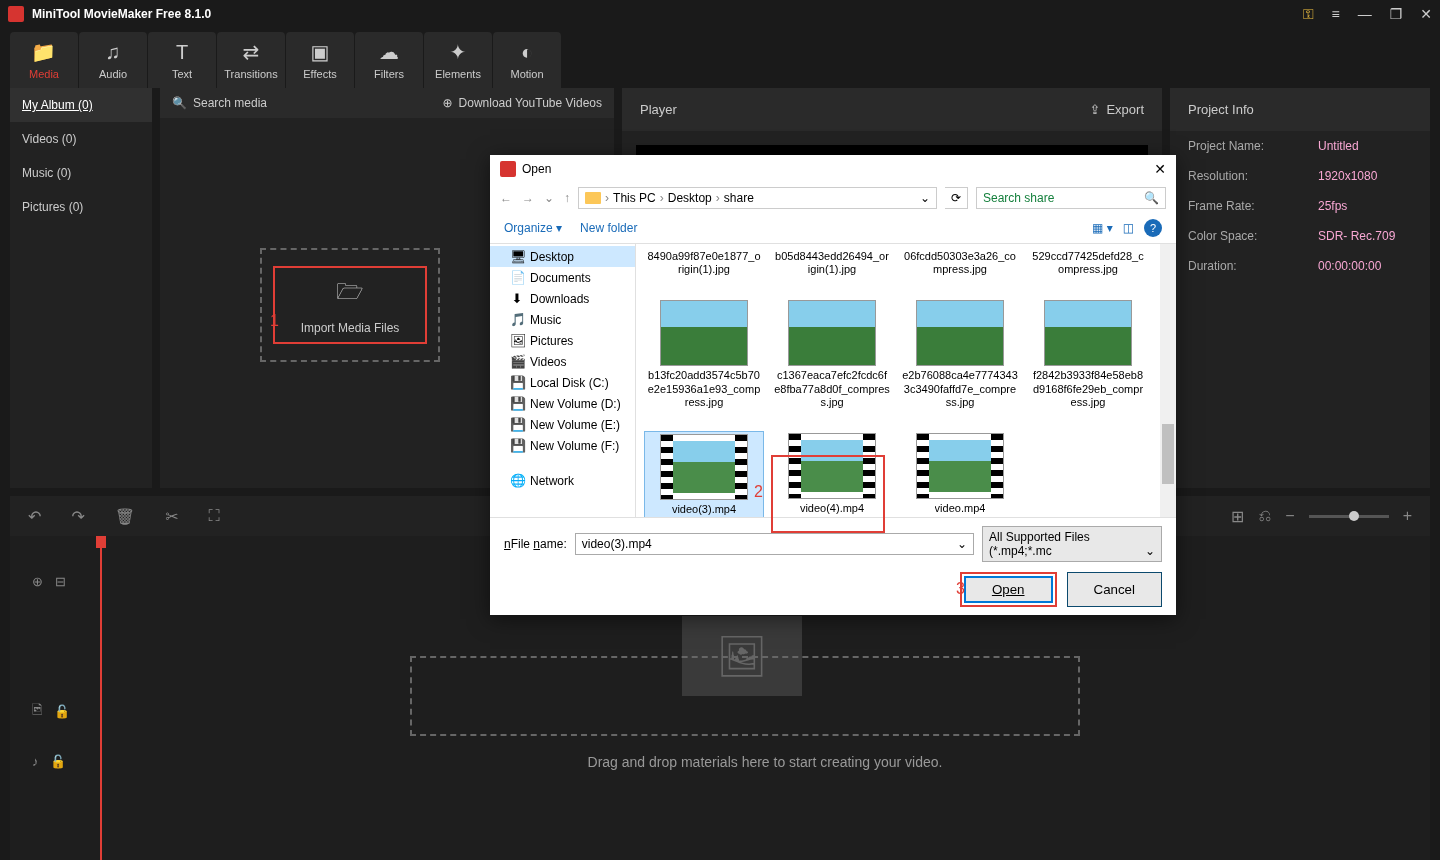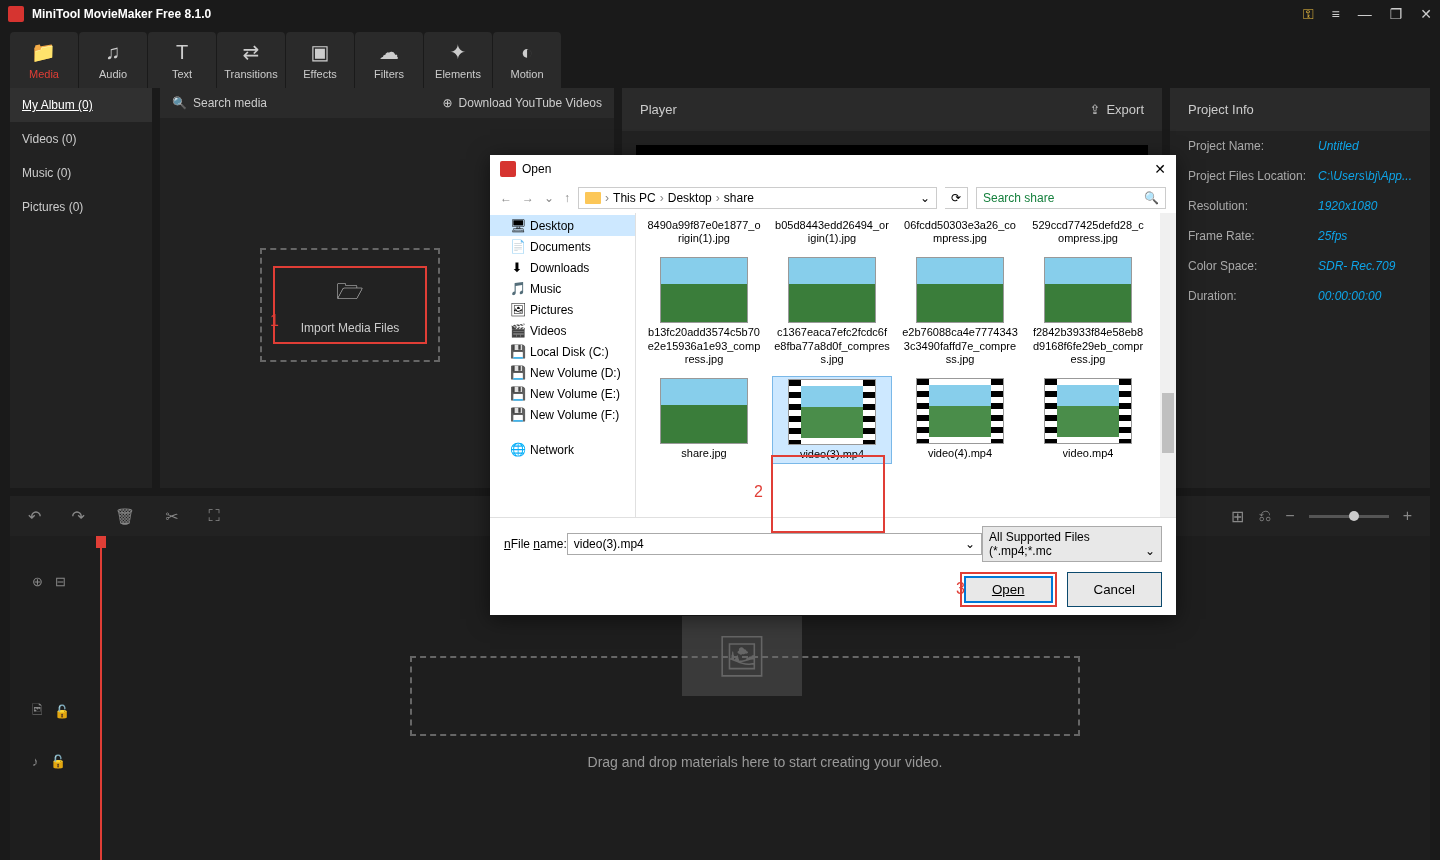--- a/index.html
+++ b/index.html
@@ -33,21 +33,21 @@
 
 .player-panel { width: 540px; background: #222; display: flex; flex-direction: column; }
 .player-header { display: flex; justify-content: space-between; padding: 14px 18px; font-size: 13px; background: #2a2a2a; }
 .export-btn { display: flex; gap: 6px; align-items: center; cursor: pointer; }
 .player-area { flex: 1; background: #000; margin: 14px; }
 
 .info-panel { width: 260px; background: #222; }
 .info-header { padding: 14px 18px; font-size: 13px; background: #2a2a2a; }
 .info-row { display: flex; padding: 8px 18px; font-size: 12px; }
 .info-label { width: 130px; color: #aaa; }
-.info-value { color: #0ea5e9; font-style: italic; }
+.info-value { color: #f9a8d4; }
 
 .timeline-toolbar { height: 40px; background: #222; margin: 8px 10px 0; display: flex; align-items: center; padding: 0 18px; gap: 30px; }
 .tl-btn { color: #888; font-size: 16px; cursor: pointer; }
 .tl-right { margin-left: auto; display: flex; gap: 14px; align-items: center; }
 .zoom-slider { width: 80px; height: 3px; background: #555; position: relative; }
 .zoom-handle { position: absolute; left: 40px; top: -4px; width: 10px; height: 10px; background: #ccc; border-radius: 50%; }
 
 .timeline-area { height: 340px; background: #1e1e1e; margin: 0 10px; position: relative; display: flex; }
 .track-labels { width: 90px; background: #1e1e1e; display: flex; flex-direction: column; padding-top: 20px; }
 .track-row { height: 50px; display: flex; align-items: center; gap: 12px; padding-left: 22px; }
@@ -73,34 +73,34 @@
 .fd-toolbar { display: flex; align-items: center; padding: 6px 14px; gap: 18px; border-bottom: 1px solid #e0e0e0; }
 .fd-org { color: #1a6bb8; }
 .fd-newf { color: #1a6bb8; }
 .fd-view-icons { margin-left: auto; display: flex; gap: 10px; align-items: center; }
 .fd-help { width: 18px; height: 18px; background: #1a6bb8; color: #fff; border-radius: 50%; display: flex; align-items: center; justify-content: center; font-size: 11px; }
 .fd-body { flex: 1; display: flex; overflow: hidden; }
 .fd-tree { width: 146px; border-right: 1px solid #e0e0e0; overflow-y: auto; padding: 2px 0; }
 .fd-tree-item { padding: 3px 8px 3px 20px; display: flex; align-items: center; gap: 6px; cursor: pointer; }
 .fd-tree-item.selected { background: #cde8ff; }
 .fd-tree-icon { width: 14px; font-size: 13px; text-align: center; }
-.fd-files { flex: 1; padding: 4px 8px; display: flex; flex-wrap: wrap; gap: 8px 8px; align-content: flex-start; overflow-y: auto; position: relative; }
+.fd-files { flex: 1; padding: 4px 8px; display: flex; flex-wrap: wrap; gap: 20px 8px; align-content: flex-start; overflow-y: auto; position: relative; }
 .fd-file { width: 120px; display: flex; flex-direction: column; align-items: center; padding: 2px; cursor: pointer; }
 .fd-file.selected { background: #cde8ff; border: 1px solid #7ab8e8; }
 .fd-thumb { width: 88px; height: 66px; background: linear-gradient(#87ceeb 40%, #3a7d3a 40%); border: 1px solid #999; margin-bottom: 3px; }
 .fd-thumb.video { position: relative; background: #fff; }
 .fd-thumb.video::before, .fd-thumb.video::after { content: ''; position: absolute; top: 0; bottom: 0; width: 12px; background: repeating-linear-gradient(#000 0 6px, #fff 6px 12px); }
 .fd-thumb.video::before { left: 0; }
 .fd-thumb.video::after { right: 0; }
 .fd-vid-inner { position: absolute; left: 12px; right: 12px; top: 6px; bottom: 6px; background: linear-gradient(#87ceeb 40%, #4a8d4a 40%); }
 .fd-fname { font-size: 11px; text-align: center; word-break: break-all; line-height: 1.2; max-height: 40px; overflow: hidden; }
 .fd-scrollbar { position: absolute; right: 0; top: 0; bottom: 0; width: 16px; background: #f0f0f0; }
 .fd-scroll-thumb { position: absolute; top: 180px; height: 60px; left: 2px; right: 2px; background: #c0c0c0; }
 .fd-bottom { padding: 8px 14px; border-top: 1px solid #e0e0e0; }
-.fd-filename-row { display: flex; align-items: center; gap: 0; margin-bottom: 10px; }
+.fd-filename-row { display: flex; align-items: center; gap: 8px; margin-bottom: 10px; }
 .fd-filename-label { text-align: right; }
 .fd-filename-input { flex: 1; border: 1px solid #aaa; padding: 3px 6px; }
 .fd-filter { width: 180px; border: 1px solid #aaa; padding: 3px 6px; background: #e8e8e8; }
 .fd-buttons { display: flex; justify-content: flex-end; gap: 10px; }
 .fd-btn { padding: 4px 26px; border: 1px solid #0c4a6e; background: #e8e8e8; cursor: pointer; }
 .fd-btn.open { border: 2px solid #0078d7; background: #e8e8e8; }
 .fd-open-wrap { border: 2px solid #e03e36; padding: 2px; }
 
 .annotation-2 { position: absolute; color: #e03e36; font-size: 16px; left: 754px; top: 483px; z-index: 100; }
 .annotation-3 { position: absolute; color: #e03e36; font-size: 16px; left: 956px; top: 580px; z-index: 100; }
@@ -196,24 +196,20 @@
     </div>
     <div class="player-area"></div>
   </div>
 
   <div class="info-panel">
     <div class="info-header">Project Info</div>
     <div id="info-rows">
         <div class="info-row">
           <span class="info-label">Project Name:</span>
           <span class="info-value">Untitled</span>
-        </div>
-        <div class="info-row">
-          <span class="info-label">Project Files Location:</span>
-          <span class="info-value">C:\Users\bj\App...</span>
         </div>
         <div class="info-row">
           <span class="info-label">Resolution:</span>
           <span class="info-value">1920x1080</span>
         </div>
         <div class="info-row">
           <span class="info-label">Frame Rate:</span>
           <span class="info-value">25fps</span>
         </div>
         <div class="info-row">
@@ -291,20 +287,29 @@
         <span class="fd-path-sep">›</span>
       <span>share</span>
       <span style="margin-left:auto">⌄</span>
     </div>
     <span class="fd-refresh">⟳</span>
     <div class="fd-search">
       <span>Search share</span>
       <span style="margin-left:auto">🔍</span>
     </div>
   </div>
+  <div class="fd-toolbar">
+    <span class="fd-org"><span>Organize</span> ▾</span>
+    <span class="fd-newf">New folder</span>
+    <div class="fd-view-icons">
+      <span style="color:#1a6bb8">▦ ▾</span>
+      <span style="color:#1a6bb8">◫</span>
+      <span class="fd-help">?</span>
+    </div>
+  </div>
   <div class="fd-body">
     <div class="fd-tree" id="fd-tree">
         <div class="fd-tree-item selected">
           <span class="fd-tree-icon">🖥</span>
           <span>Desktop</span>
         </div>
         <div class="fd-tree-item">
           <span class="fd-tree-icon">📄</span>
           <span>Documents</span>
         </div>
@@ -372,24 +377,20 @@
           <div class="fd-fname">c1367eaca7efc2fcdc6fe8fba77a8d0f_compress.jpg</div>
         </div>
         <div class="fd-file">
           <div class="fd-thumb"></div>
           <div class="fd-fname">e2b76088ca4e77743433c3490faffd7e_compress.jpg</div>
         </div>
         <div class="fd-file">
           <div class="fd-thumb"></div>
           <div class="fd-fname">f2842b3933f84e58eb8d9168f6fe29eb_compress.jpg</div>
         </div>
-        <div class="fd-file">
-          <div class="fd-thumb"></div>
-          <div class="fd-fname">share.jpg</div>
-        </div>
         <div class="fd-file selected">
           <div class="fd-thumb video">
             <div class="fd-vid-inner"></div>
           </div>
           <div class="fd-fname">video(3).mp4</div>
         </div>
         <div class="fd-file">
           <div class="fd-thumb video">
             <div class="fd-vid-inner"></div>
           </div>

